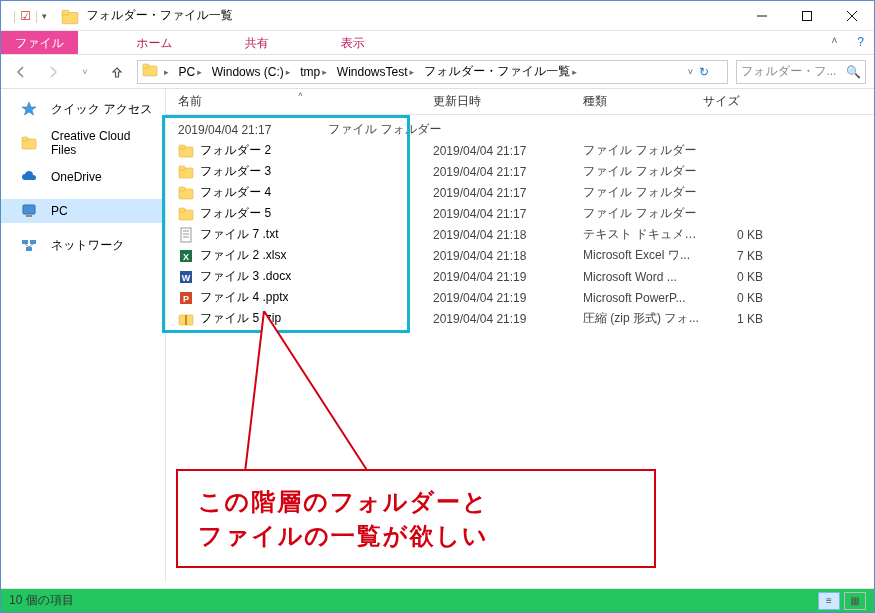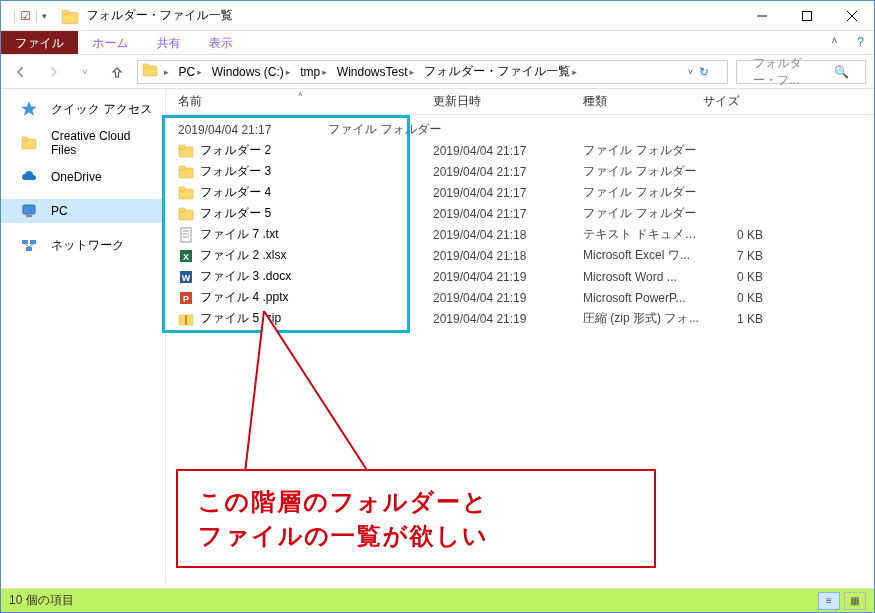--- a/index.html
+++ b/index.html
@@ -9,35 +9,35 @@
 .titlebar { height: 30px; display: flex; align-items: center; background: #fff; border-bottom: 1px solid #e5e5e5; }
 .titlebar .q-icons { display: flex; align-items: center; gap: 4px; padding: 0 8px; }
 .titlebar .folder-icon { width: 18px; height: 16px; margin: 0 8px 0 6px; }
 .titlebar .title { flex: 0 0 auto; }
 .titlebar .spacer { flex: 1; }
 .titlebar .win-btn { width: 45px; height: 30px; display: flex; align-items: center; justify-content: center; color: #111; }
 
 
 .ribbon { height: 24px; display: flex; align-items: stretch; border-bottom: 1px solid #e1e1e1; }
 .ribbon .tab { padding: 4px 14px; font-size: 12px; }
-.ribbon .tab.file { background: #7f1d1d; color: #fff; }
-.ribbon .tab.plain { color: #8b5cf6; }
+.ribbon .tab.file { background: #ec4899; color: #fff; }
+.ribbon .tab.plain { color: #be185d; margin-left: 44px; }
 .ribbon .spacer { flex: 1; }
 .ribbon .help { padding: 4px 10px; color: #2373c8; }
 .ribbon .caret { padding: 4px 10px; }
 
 
 .addr-row { height: 34px; display: flex; align-items: center; padding: 4px 8px; gap: 8px; border-bottom: 1px solid #e1e1e1; }
 .nav-btn { width: 24px; height: 24px; display: flex; align-items: center; justify-content: center; color: #666; }
 .nav-btn.enabled { color: #333; }
 .addr-bar { flex: 1; height: 24px; border: 1px solid #ccc; display: flex; align-items: center; padding: 0 4px; gap: 2px; }
 .addr-bar .crumb { padding: 2px 4px; display: flex; align-items: center; gap: 2px; }
 .addr-bar .crumb .chev { color: #666; font-size: 9px; }
 .addr-refresh { color: #2373c8; width: 24px; }
-.search-box { width: 130px; height: 24px; border: 1px solid #ccc; display: flex; align-items: center; padding: 0 16px; color: #888; gap: 4px; }
+.search-box { width: 130px; height: 24px; border: 1px solid #ccc; display: flex; align-items: center; padding: 0 4px; color: #888; gap: 4px; }
 
 
 .main { display: flex; height: 493px; }
 .sidebar { width: 165px; border-right: 1px solid #e5e5e5; padding: 8px 0; }
 .side-item { display: flex; align-items: center; gap: 14px; padding: 4px 6px 4px 20px; height: 24px; }
 .side-item.selected { background: #cde8ff; }
 .side-item .icon { width: 16px; height: 16px; display: flex; align-items: center; }
 .side-group-gap { height: 10px; }
 
 .content { flex: 1; position: relative; display: flex; flex-direction: column; }
@@ -54,21 +54,21 @@
 .file-row .c-name { width: 255px; display: flex; align-items: center; gap: 6px; }
 .file-row .c-date { width: 150px; color: #444; }
 .file-row .c-type { width: 120px; color: #444; white-space: nowrap; overflow: hidden; text-overflow: ellipsis; }
 .file-row .c-size { width: 80px; text-align: right; padding-right: 20px; color: #444; }
 .file-row .fi { width: 16px; height: 16px; display: inline-flex; align-items: center; justify-content: center; }
 .highlight-box { position: absolute; border: 3px solid #19b2d0; pointer-events: none; }
 .callout-box { position: absolute; border: 2px solid #d3000f; background: #fff; padding: 14px 20px; }
 .callout-box .l { color: #d3000f; font-size: 24px; font-weight: 600; line-height: 1.4; letter-spacing: 2px; }
 
 
-.statusbar { position: absolute; bottom: 0; left: 0; right: 0; height: 24px; border-top: 1px solid #e1e1e1; display: flex; align-items: center; padding: 0 8px; font-size: 12px; color: #333; background: #bef264; }
+.statusbar { position: absolute; bottom: 0; left: 0; right: 0; height: 24px; border-top: 1px solid #e1e1e1; display: flex; align-items: center; padding: 0 8px; font-size: 12px; color: #333; background: #22c55e; }
 .statusbar .spacer { flex: 1; }
 .statusbar .view-btn { width: 22px; height: 18px; border: 1px solid #bbb; margin-left: 4px; display: flex; align-items: center; justify-content: center; font-size: 10px; color: #555; }
 .statusbar .view-btn.active { background: #cde8ff; border-color: #7ab8e8; }
 
 
 .svg-folder { fill: #ffd86b; stroke: #d9a93a; stroke-width: 0.5; }
 .icon svg, .fi svg { width: 16px; height: 16px; }
 </style>
 </head>
 <body>

